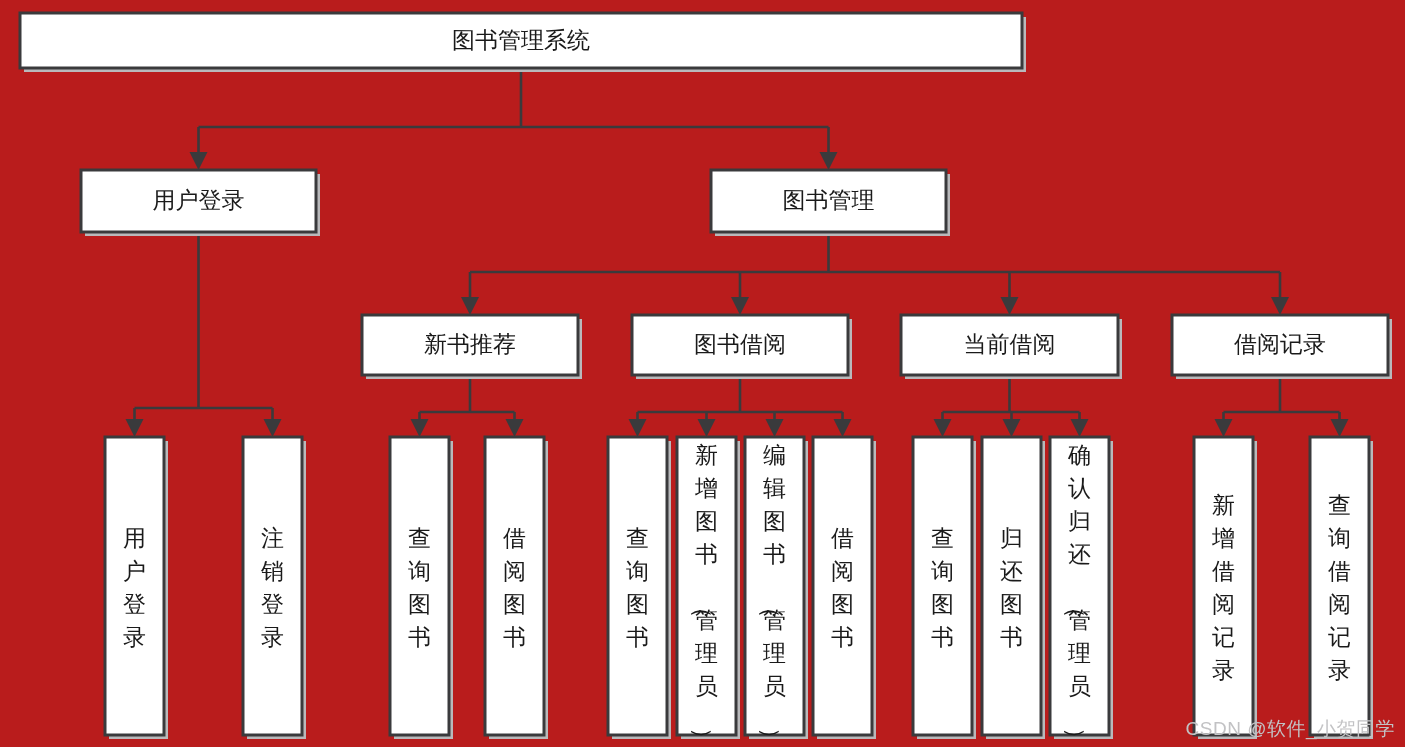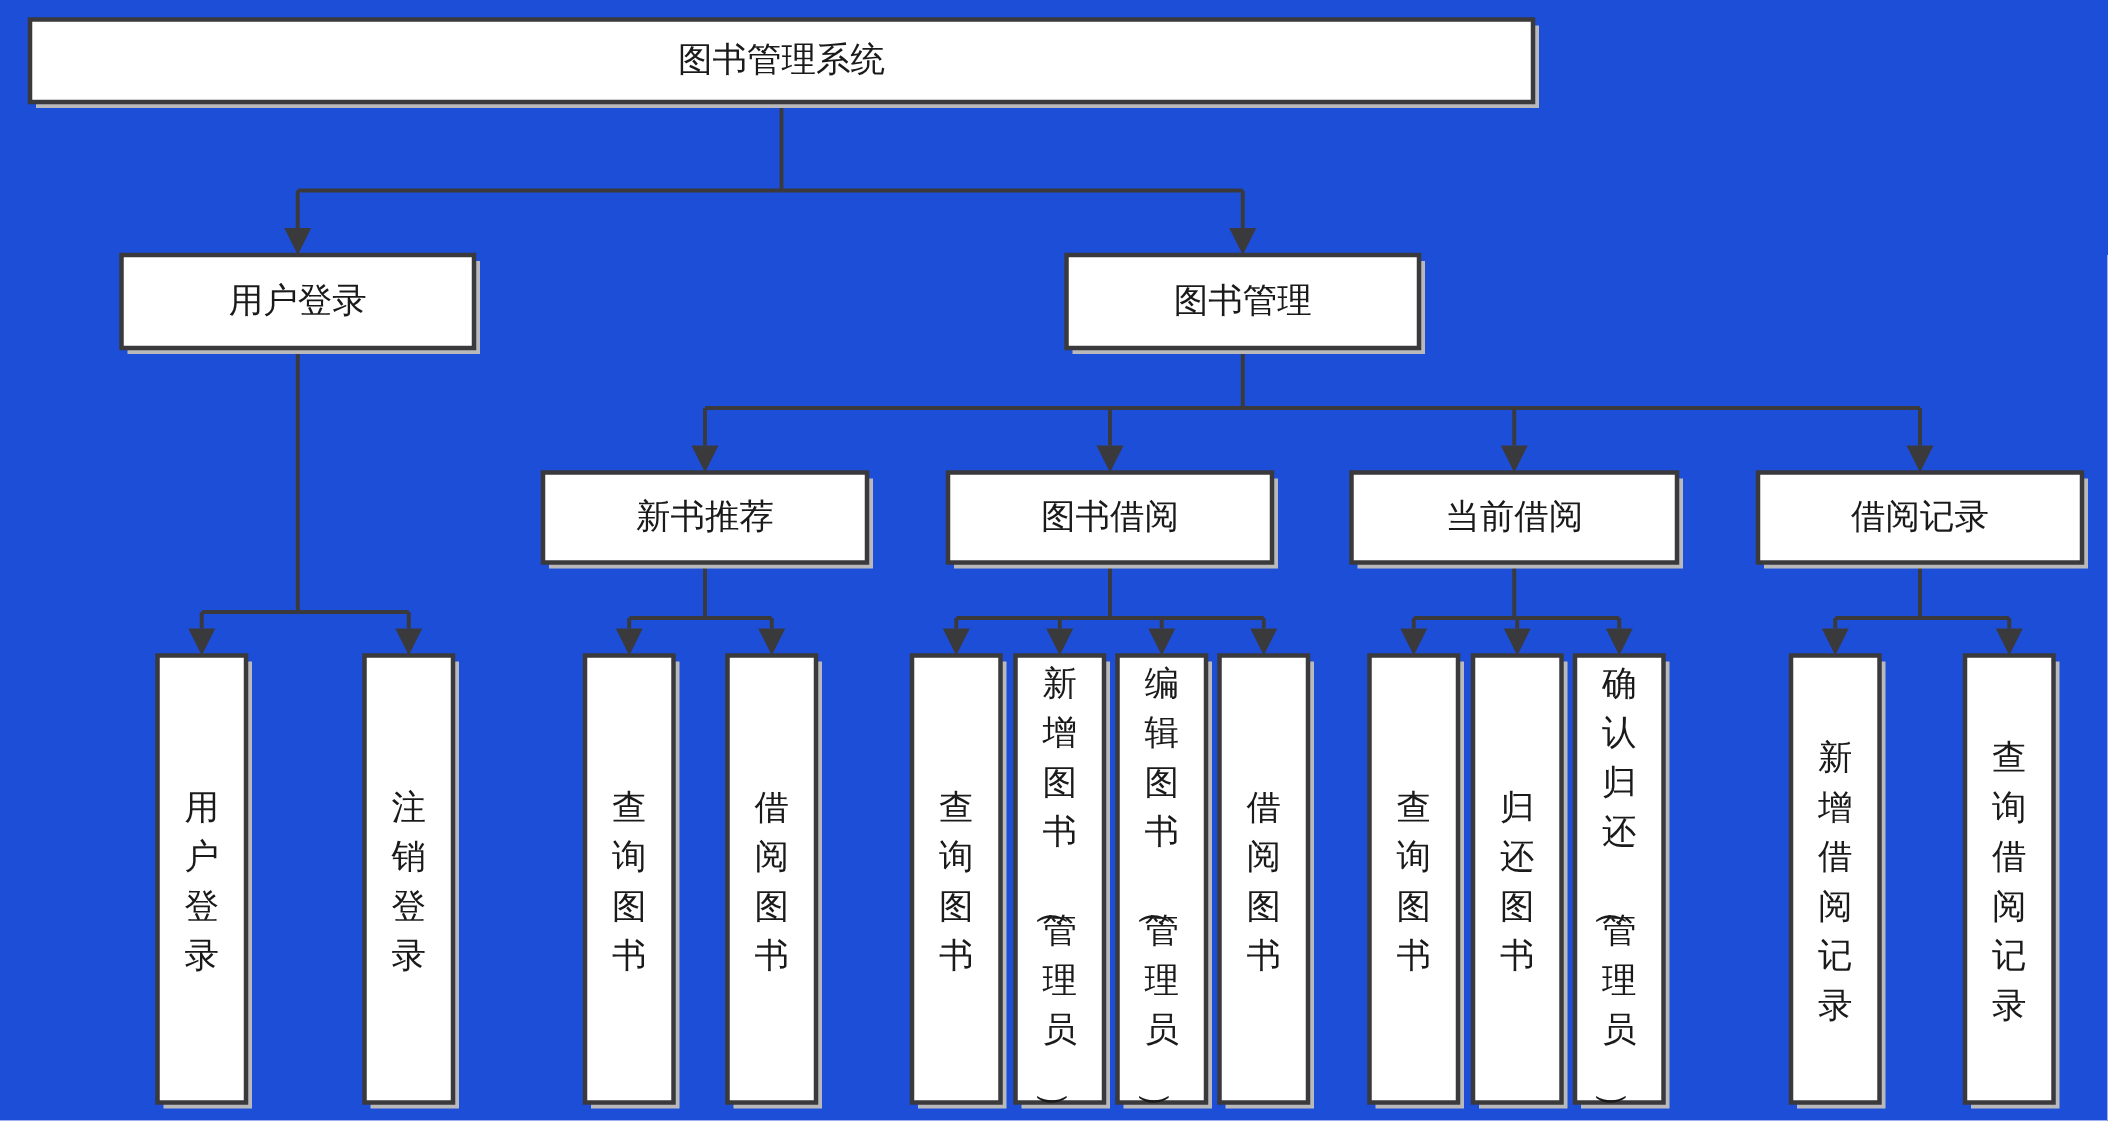--- a/index.html
+++ b/index.html
@@ -10,21 +10,21 @@
   body {
     width: 1405px;
     height: 747px;
     font-family: "Liberation Sans", "DejaVu Sans", sans-serif;
     overflow: hidden;
   }
   #stage {
     position: relative;
     width: 1405px;
     height: 747px;
-    background: #1d4ed8;
+    background: #b91c1c;
   }
   #diagram {
     position: absolute;
     left: 0;
     top: 0;
     width: 1405px;
     height: 747px;
   }
   .node-box {
     fill: #ffffff;
@@ -229,14 +229,15 @@
         </g>
         <g>
           <rect x="1314" y="441" width="59" height="298" class="node-shadow"></rect>
           <rect x="1310" y="437" width="59" height="298" class="node-box"></rect>
           <text x="1339.5" y="512.74" class="node-label-v"><tspan x="1339.5" dy="0">查</tspan><tspan x="1339.5" dy="33">询</tspan><tspan x="1339.5" dy="33">借</tspan><tspan x="1339.5" dy="33">阅</tspan><tspan x="1339.5" dy="33">记</tspan><tspan x="1339.5" dy="33">录</tspan></text>
         </g>
       </g>
 
   </svg>
 
+  <div class="watermark">CSDN @软件_小贺同学</div>
 
 </div>
 
 </body></html>

